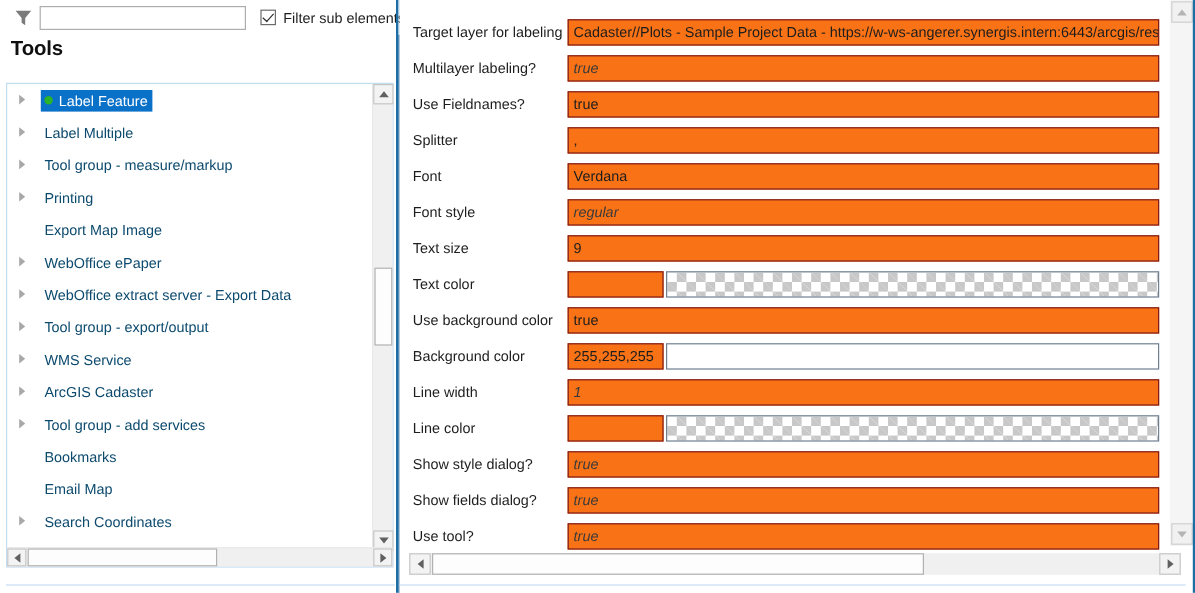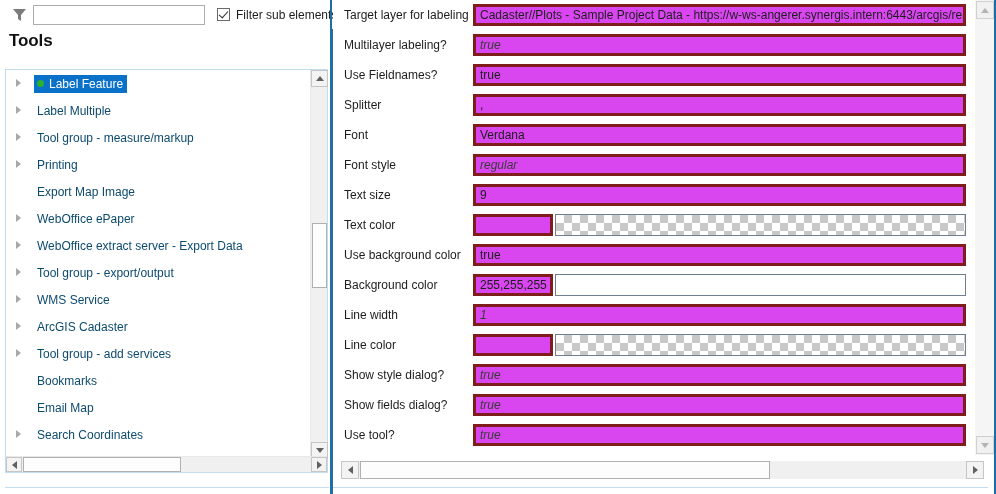--- a/index.html
+++ b/index.html
@@ -281,21 +281,21 @@
   #right-pane::after {
     content: "";
     position: absolute;
     right: 0; top: 0; bottom: 0;
     width: 2px;
     background: #1c6ea4;
   }
   #prop-viewport {
     position: absolute;
     left: 0;
-    top: 0;
+    top: 12px;
     width: 642px;
     height: 455px;
     overflow: hidden;
   }
   .prop-row {
     height: 30px;
     display: flex;
     align-items: center;
     position: relative;
   }
@@ -304,22 +304,22 @@
     flex: none;
     padding-left: 11px;
     box-sizing: border-box;
     font-size: 12px;
     color: #1d1d1d;
     white-space: nowrap;
   }
   .prop-field {
     height: 22px;
     box-sizing: border-box;
-    border: 3px solid #7f1d1d;
-    background: #d946ef;
+    border: 1px solid #7f1d1d;
+    background: #f97316;
     display: flex;
     align-items: center;
     padding: 0 4px;
     font-size: 12px;
     color: #1d1d1d;
     overflow: hidden;
     white-space: nowrap;
   }
   .prop-field.wide { width: 493px; }
   .prop-field.italic { font-style: italic; color: #3a3a3a; }

